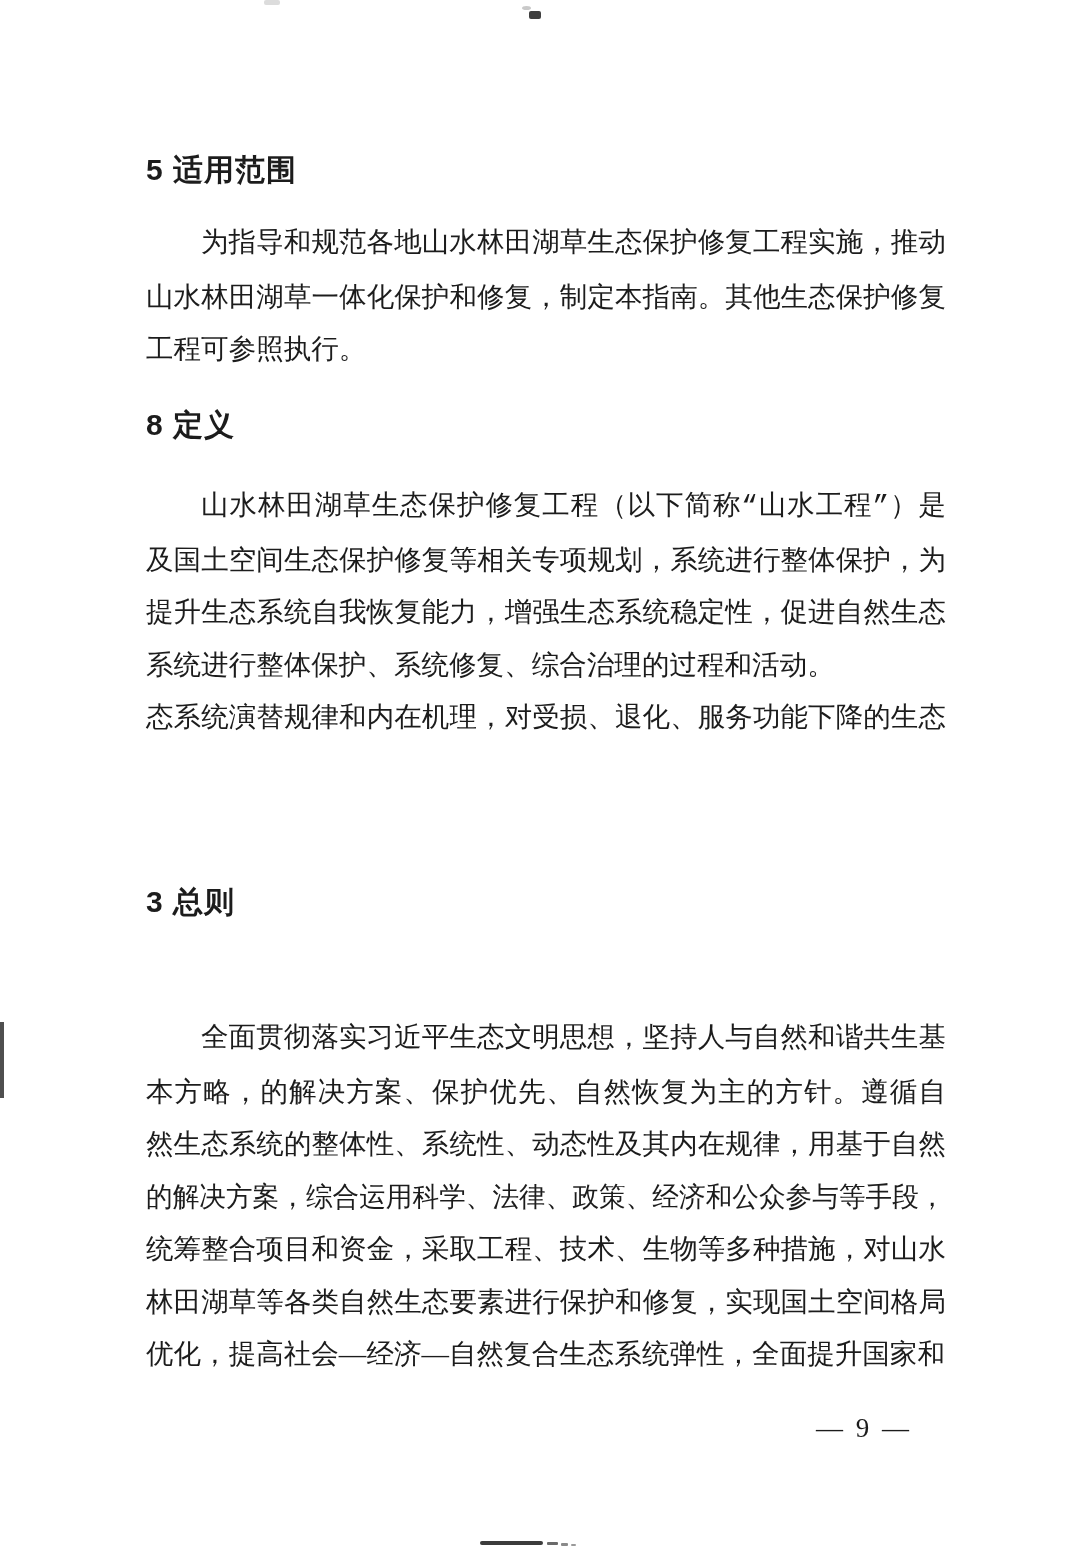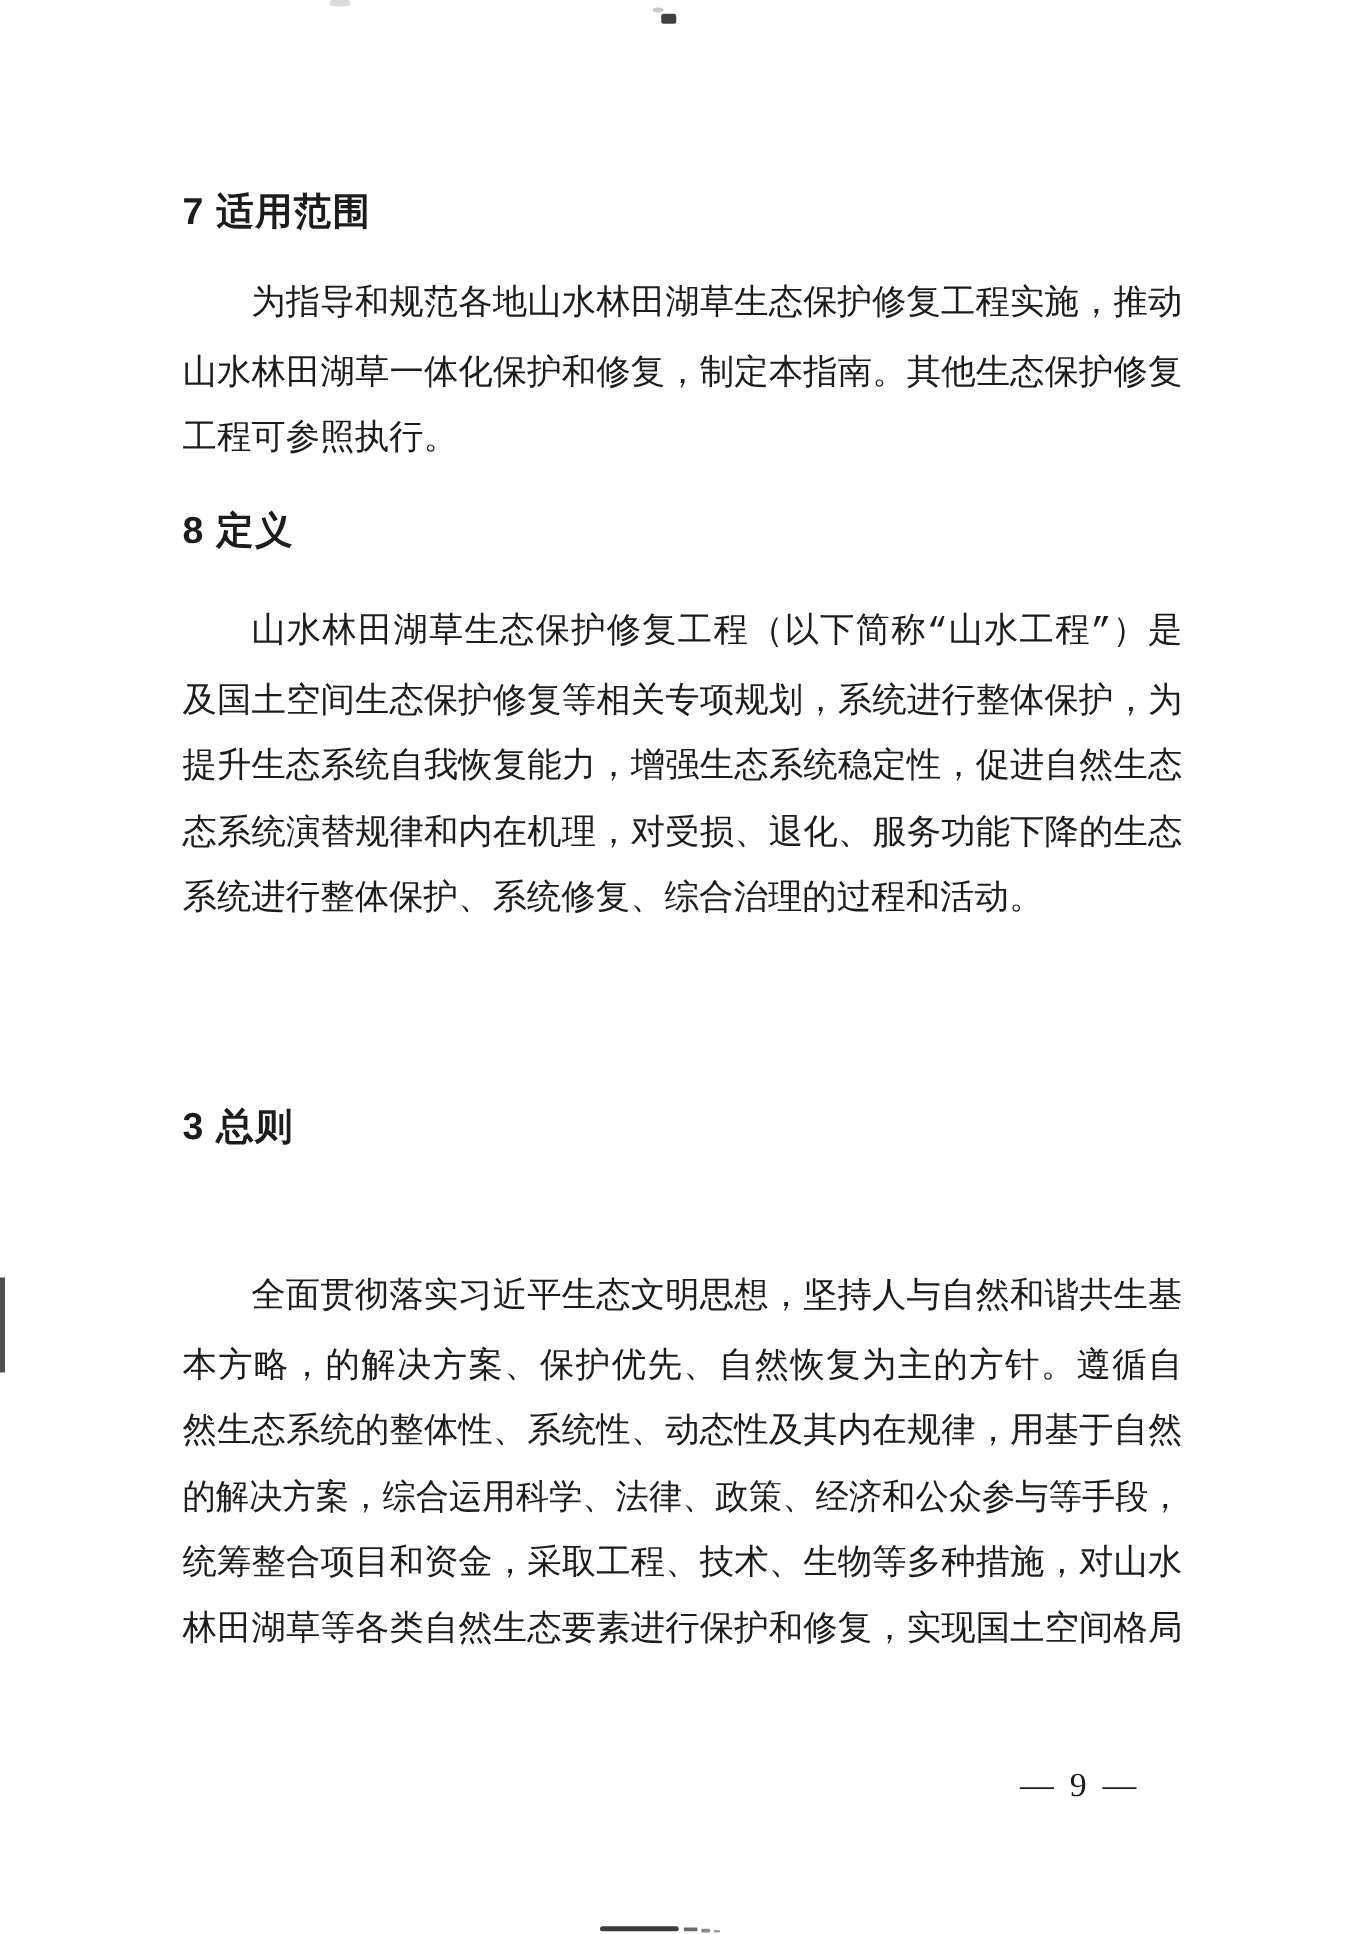--- a/index.html
+++ b/index.html
@@ -71,41 +71,42 @@
 
   <div class="artifact a-top-left"></div>
   <div class="artifact a-top-curve"></div>
   <div class="artifact a-top-dark"></div>
   <div class="artifact a-left-bar"></div>
   <div class="artifact a-smudge-1"></div>
   <div class="artifact a-smudge-2"></div>
   <div class="artifact a-smudge-3"></div>
   <div class="artifact a-smudge-4"></div>
 
-  <h2 class="sec-h" style="top:150px">7 适用范围</h2>
+  <h2 class="sec-h" style="top:150px">5 适用范围</h2>
   <div class="para" style="top:218px">
       <div class="line first">为指导和规范各地山水林田湖草生态保护修复工程实施，推动</div>
       <div class="line">山水林田湖草一体化保护和修复，制定本指南。其他生态保护修复</div>
       <div class="line last">工程可参照执行。</div>
     </div>
 
   <h2 class="sec-h" style="top:405px">8 定义</h2>
   <div class="para" style="top:481px">
       <div class="line first">山水林田湖草生态保护修复工程（以下简称“山水工程”）是</div>
       <div class="line">及国土空间生态保护修复等相关专项规划，系统进行整体保护，为</div>
       <div class="line">提升生态系统自我恢复能力，增强生态系统稳定性，促进自然生态</div>
+      <div class="line last">系统进行整体保护、系统修复、综合治理的过程和活动。</div>
       <div class="line">态系统演替规律和内在机理，对受损、退化、服务功能下降的生态</div>
-      <div class="line last">系统进行整体保护、系统修复、综合治理的过程和活动。</div>
     </div>
 
   <h2 class="sec-h" style="top:882px">3 总则</h2>
   <div class="para" style="top:1013px">
       <div class="line first">全面贯彻落实习近平生态文明思想，坚持人与自然和谐共生基</div>
       <div class="line">本方略，的解决方案、保护优先、自然恢复为主的方针。遵循自</div>
       <div class="line">然生态系统的整体性、系统性、动态性及其内在规律，用基于自然</div>
       <div class="line" style="transform-origin: left center; transform: scaleX(0.967352);">的解决方案，综合运用科学、法律、政策、经济和公众参与等手段，</div>
       <div class="line">统筹整合项目和资金，采取工程、技术、生物等多种措施，对山水</div>
       <div class="line">林田湖草等各类自然生态要素进行保护和修复，实现国土空间格局</div>
+      <div class="line last">优化，提高社会—经济—自然复合生态系统弹性，全面提升国家和</div>
     </div>
 
   <div class="page-number">— 9 —</div>
 
 </div>
 
 </body></html>

